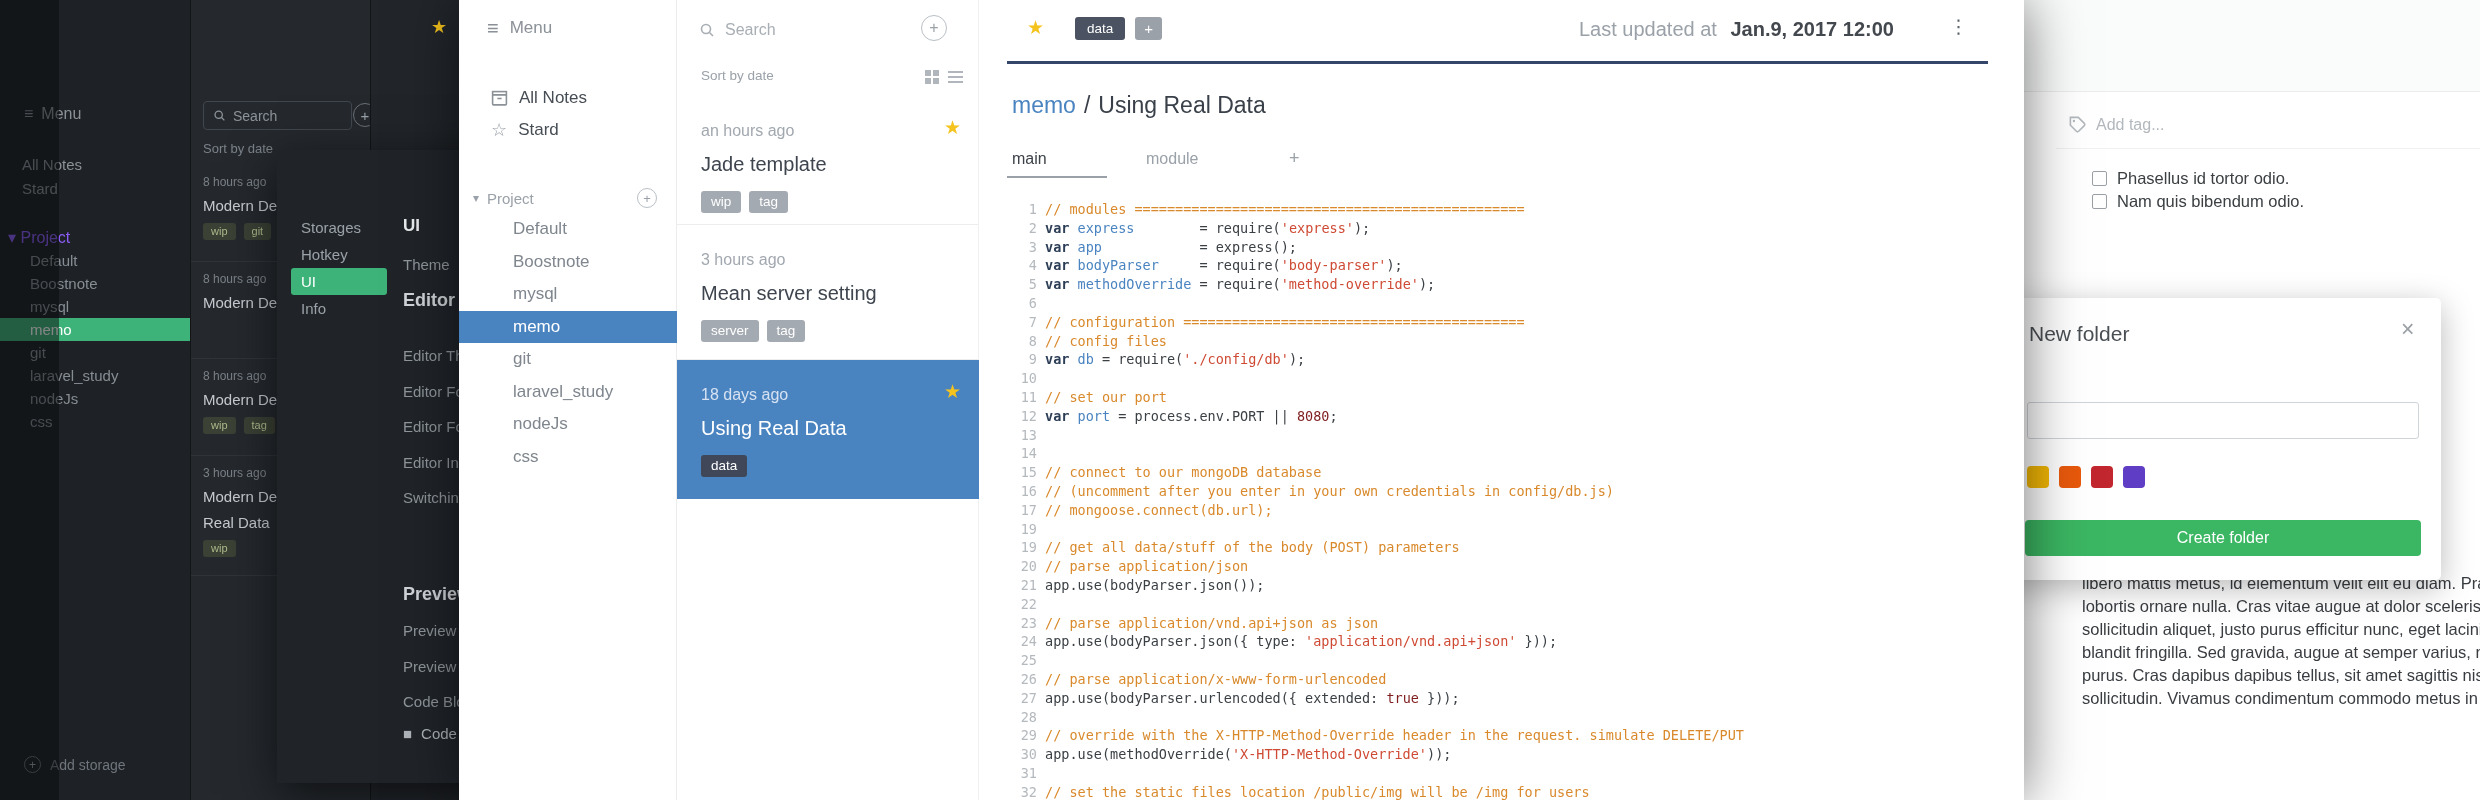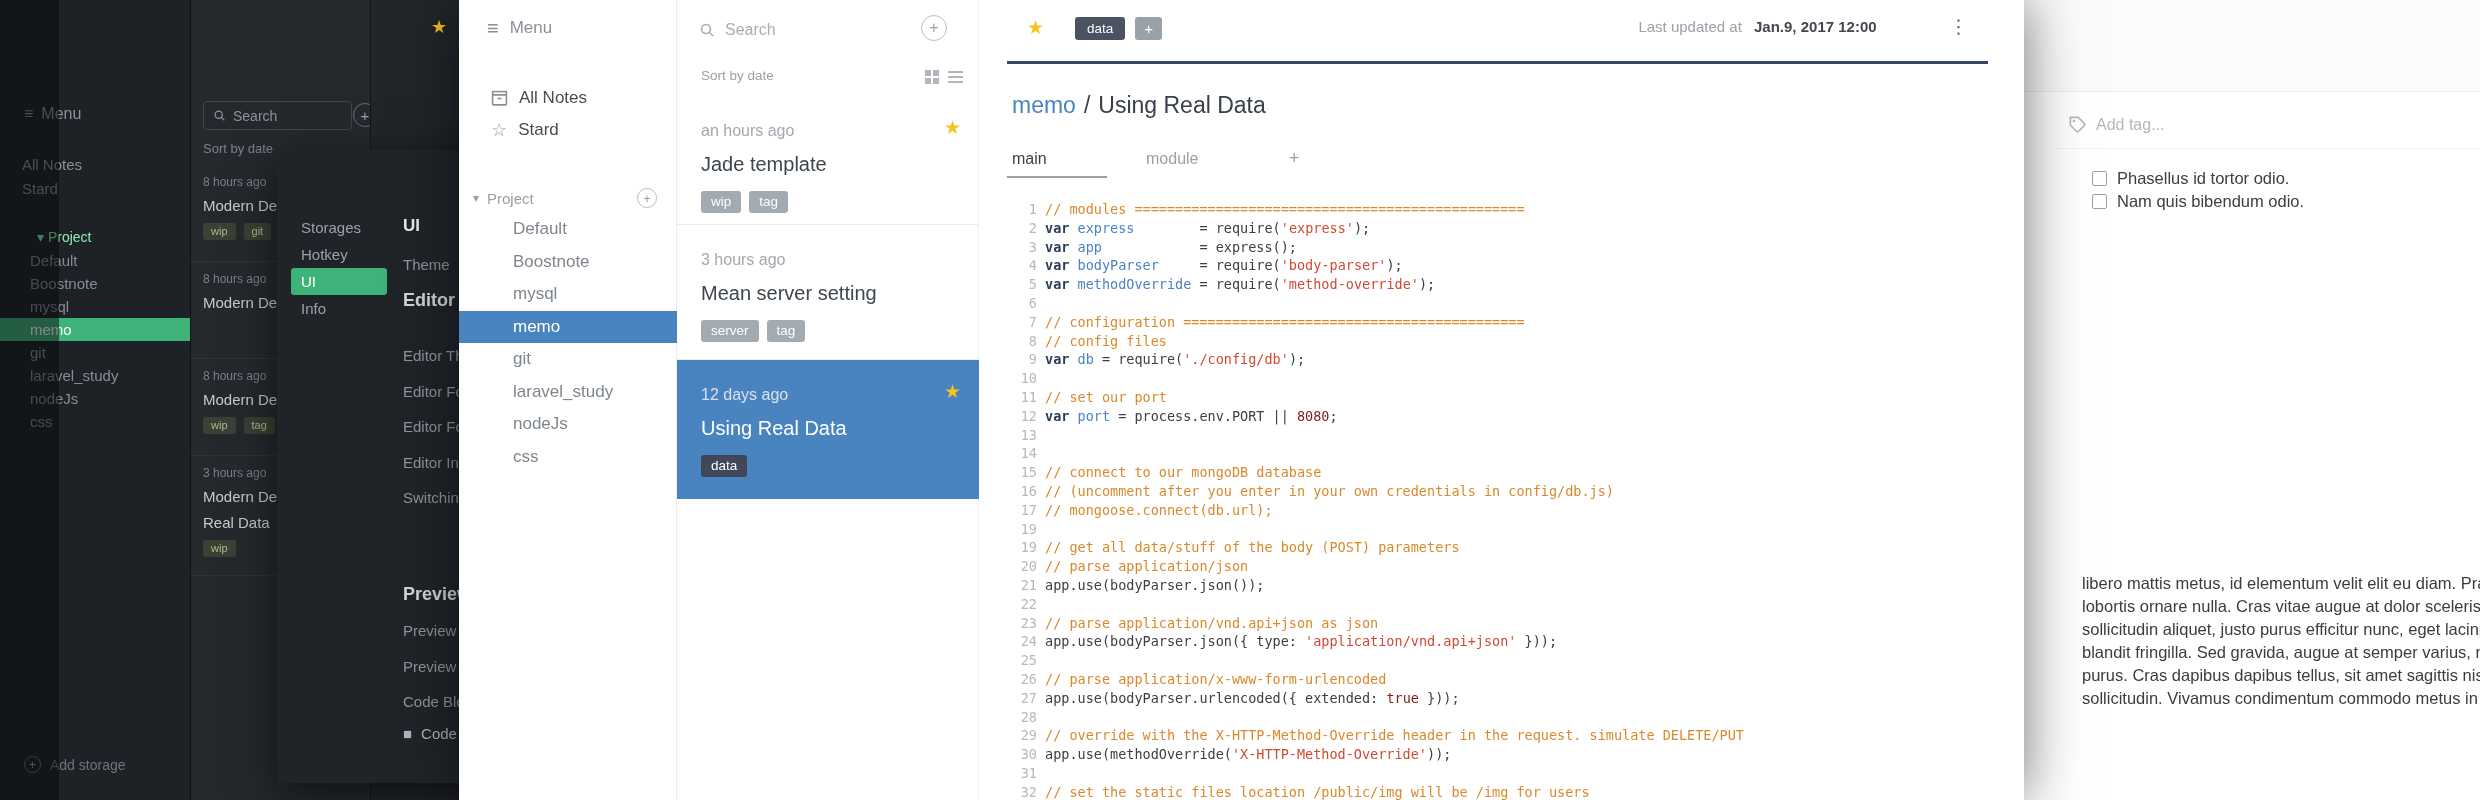--- a/index.html
+++ b/index.html
@@ -6,21 +6,21 @@
   html,body{width:2480px;height:800px;background:#131517;font-family:"Liberation Sans",sans-serif;overflow:hidden}
   .stage{position:relative;width:2480px;height:800px;overflow:hidden;background:#131517}
 
   
   .bg-window{position:absolute;left:0;top:0;width:700px;height:800px;z-index:1}
   .bg-sidebar{position:absolute;left:0;top:0;width:190px;height:800px;background:#1e2226}
   .bg-notelist{position:absolute;left:190px;top:0;width:180px;height:800px;background:#25292e;border-left:1px solid #121416}
   .bg-detail{position:absolute;left:370px;top:0;width:330px;height:800px;background:#22262b;border-left:1px solid #121416}
   .bg-shade{position:absolute;left:0;top:0;width:59px;height:800px;background:rgba(8,10,12,.5);pointer-events:none}
   .bg-side-row{position:absolute;display:flex;align-items:center;gap:8px;color:#8b9197;font-size:16px;height:28px;white-space:nowrap}
-  .bg-project{height:23px;line-height:23px;padding-left:37px;color:#86efac;font-size:14px;white-space:nowrap}
+  .bg-project{height:23px;line-height:23px;padding-left:8px;color:#8b5cf6;font-size:16px;white-space:nowrap}
   .bg-folder{height:23px;line-height:23px;padding-left:30px;color:#878d94;font-size:15px;white-space:nowrap}
   .bg-folder.sel{background:#3eb379;color:#fff}
   .bg-search{position:absolute;left:12px;top:101px;width:149px;height:29px;border:1px solid #40464d;border-radius:4px;display:flex;align-items:center;gap:7px;padding-left:9px;color:#8d939a;font-size:14px}
   .circle-plus{display:flex;align-items:center;justify-content:center;border:1px solid #6a7077;border-radius:50%;color:#9aa1a8}
   .bg-sort{position:absolute;left:12px;top:141px;font-size:13px;color:#7c828a;white-space:nowrap}
   .bg-cards{position:absolute;left:0;top:165px;width:180px}
   .bg-card{position:relative;padding:10px 12px 0;border-bottom:1px solid #30343a;overflow:hidden}
   .bg-card .time{font-size:12px;color:#7a8087}
   .bg-card .titleline{margin-top:8px;font-size:15px;line-height:18px;color:#c6cad0;white-space:nowrap;overflow:hidden}
   .bg-card .tag-row{margin-top:8px}
@@ -84,21 +84,21 @@
   .note-card.sel{background:#4a84c0;border-bottom-color:#4a84c0}
   .note-card.sel .time{color:#d6e2f2}
   .note-card.sel .title{color:#fff}
   .note-card.sel .badge{background:#3f4758}
 
   .fg-detail{position:absolute;left:520px;top:0;width:1045px;height:800px;background:#fff}
   .dt-star{position:absolute;left:48px;top:16px;font-size:19px;color:#f5c31d}
   .dt-chips{position:absolute;left:96px;top:17px;display:flex;gap:10px}
   .chip{height:23px;display:flex;align-items:center;padding:0 12px;border-radius:3px;background:#4b5262;color:#fff;font-size:13.5px}
   .chip.add{background:#9aa1a8;padding:0 9px;font-size:15px}
-  .dt-updated{position:absolute;left:600px;right:88px;top:18px;text-align:center;font-size:15px;white-space:nowrap}
+  .dt-updated{position:absolute;left:600px;right:88px;top:18px;text-align:left;font-size:20px;white-space:nowrap}
   .dt-updated .lbl{color:#9aa1a8;margin-right:8px}
   .dt-updated .val{color:#43484f;font-weight:bold}
   .dt-kebab{position:absolute;left:970px;top:15px;font-size:19px;color:#5b6166}
   .dt-divider{position:absolute;left:28px;top:61px;width:981px;height:3px;background:#35466b}
   .dt-titlerow{position:absolute;left:33px;top:92px;font-size:23px;white-space:nowrap}
   .dt-titlerow .folder{color:#4a84c0}
   .dt-titlerow .sep{color:#3a4049;margin:0 8px}
   .dt-titlerow .doc{color:#3a4049}
   .dt-tabs{position:absolute;left:0;top:146px;width:1045px;height:30px}
   .tab{position:absolute;font-size:16px;color:#9aa1a8;white-space:nowrap}
@@ -244,20 +244,32 @@
       </div>
     <div class="rw-paragraph">
         <div class="para-line">libero mattis metus, id elementum velit elit eu diam. Praesent</div>
         <div class="para-line">lobortis ornare nulla. Cras vitae augue at dolor scelerisque</div>
         <div class="para-line">sollicitudin aliquet, justo purus efficitur nunc, eget lacinia</div>
         <div class="para-line">blandit fringilla. Sed gravida, augue at semper varius, nibh</div>
         <div class="para-line">purus. Cras dapibus dapibus tellus, sit amet sagittis nisl posuere</div>
         <div class="para-line">sollicitudin. Vivamus condimentum commodo metus in fringilla</div>
       </div>
 
+    <div class="rw-modal">
+      <div class="rwm-title">New folder</div>
+      <div class="rwm-close">×</div>
+      <input class="rwm-input" type="text" style="">
+      <div class="rwm-swatches">
+          <div class="swatch" style="background: rgb(242, 183, 5);"></div>
+          <div class="swatch" style="background: rgb(232, 89, 12);"></div>
+          <div class="swatch" style="background: rgb(194, 38, 46);"></div>
+          <div class="swatch" style="background: rgb(95, 61, 196);"></div>
+        </div>
+      <div class="rwm-button">Create folder</div>
+    </div>
   </section>
 
   <section class="app-window">
 
     <aside class="fg-sidebar">
       <div class="fg-side-row fg-menu">
         <span style="font-size:20px">≡</span>
         <span>Menu</span>
       </div>
       <div class="fg-side-row fg-allnotes">
@@ -324,21 +336,21 @@
           </div>
           <div class="note-card" style="height: 135px;">
             <div class="time">3 hours ago</div>
             <div class="title">Mean server setting</div>
             <div class="tag-row">
               <div class="badge">server</div>
               <div class="badge">tag</div>
             </div>
           </div>
           <div class="note-card sel" style="height: 139px;">
-            <div class="time">12 days ago</div>
+            <div class="time">18 days ago</div>
             <div class="star">★</div>
             <div class="title">Using Real Data</div>
             <div class="tag-row">
               <div class="badge">data</div>
             </div>
           </div>
         </div>
     </div>
 
     <div class="fg-detail">

